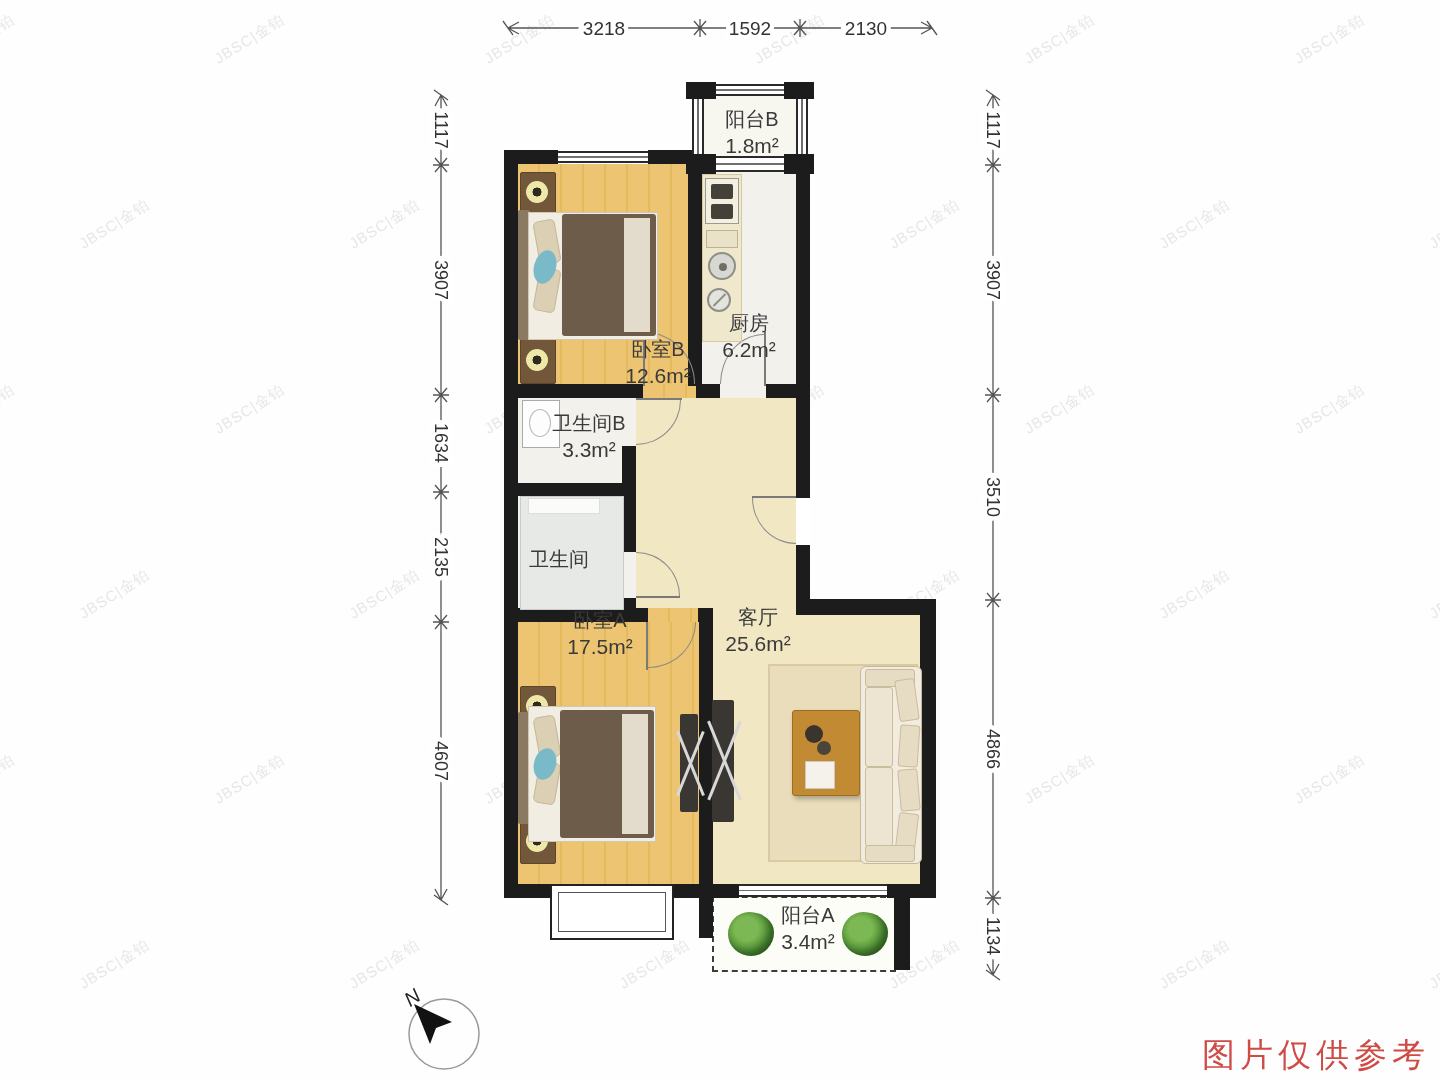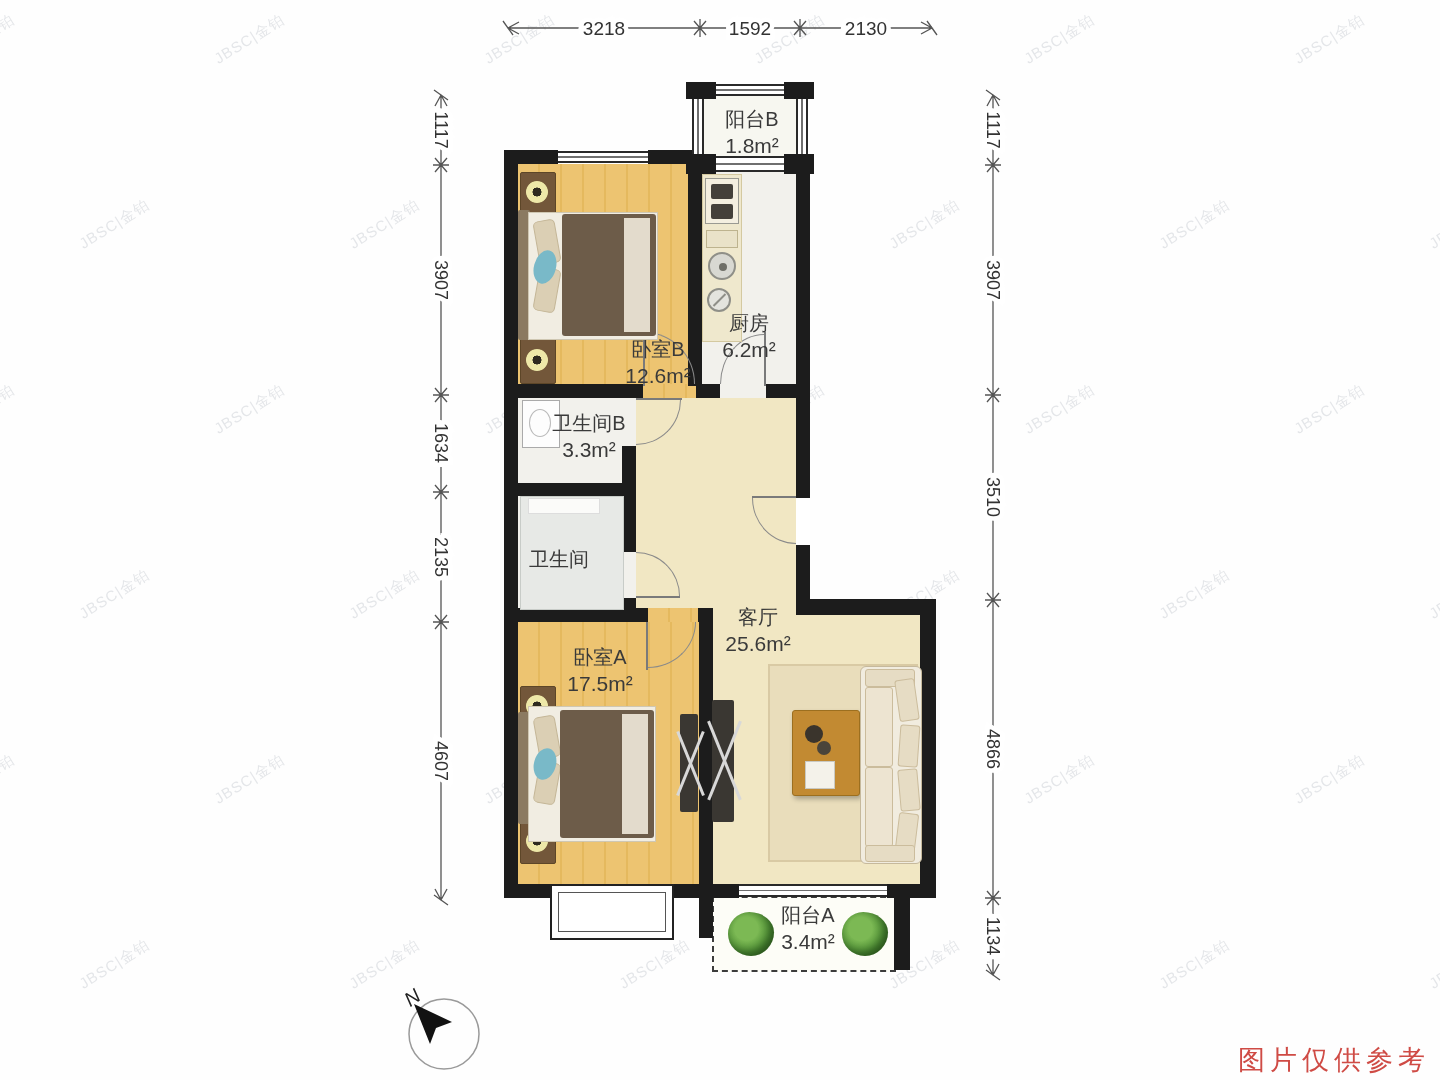--- a/index.html
+++ b/index.html
@@ -46,21 +46,21 @@
   .deco{position:absolute;border-radius:50%;}
   .tray{position:absolute;background:#f4f2ea;border:1px solid #c9c9c2;}
   .plant{position:absolute;width:46px;height:44px;border-radius:46% 54% 50% 50%/50% 46% 54% 50%;
          background:radial-gradient(circle at 40% 38%,#7cb954 0 30%,#4c8f33 62%,#2f6b1e 100%);
          box-shadow:inset -4px -4px 8px rgba(0,0,0,.35);}
   .shelf{position:absolute;background:#fbfbf9;border:1px solid #ddd;}
   .shower{position:absolute;background:#e7e9e6;border:1px solid #c8ccc8;}
   .sinkbox{position:absolute;background:#fdfdfd;border:1px solid #aaa;}
   .sinkbox::after{content:"";position:absolute;left:6px;top:8px;width:20px;height:26px;border:1px solid #bbb;border-radius:50%;background:#ececе8;}
   .wm{position:absolute;transform:rotate(-32deg);color:rgba(150,158,170,.25);font-size:15px;letter-spacing:1px;white-space:nowrap;}
-  .disclaimer{position:absolute;right:10px;bottom:2px;font-size:27px;color:#cf4b45;
+  .disclaimer{position:absolute;right:10px;bottom:2px;font-size:33px;color:#cf4b45;
               font-family:"Liberation Serif",serif;letter-spacing:5px;z-index:9;}
   svg text{font-family:"Liberation Sans",sans-serif;}
 </style>
 </head>
 <body>
 
 <div id="canvas">
 
   <div class="abs" style="left:0;top:0;width:1440px;height:1080px;z-index:0;">
       <span class="wm" style="left: -60px; top: 30px;">JBSC|金铂</span>
@@ -257,21 +257,21 @@
     <div>卧室B</div>
     <div class="area">12.6m²</div>
   </div>
   <div class="room-label" style="left:534px;top:410px;width:110px;">
     <div>卫生间B</div>
     <div class="area">3.3m²</div>
   </div>
   <div class="room-label" style="left:524px;top:546px;width:70px;">
     <div>卫生间</div>
   </div>
-  <div class="room-label" style="left:550px;top:644px;width:100px;">
+  <div class="room-label" style="left:550px;top:607px;width:100px;">
     <div>卧室A</div>
     <div class="area">17.5m²</div>
   </div>
   <div class="room-label" style="left:708px;top:604px;width:100px;">
     <div>客厅</div>
     <div class="area">25.6m²</div>
   </div>
   <div class="room-label" style="left:758px;top:902px;width:100px;">
     <div>阳台A</div>
     <div class="area">3.4m²</div>

